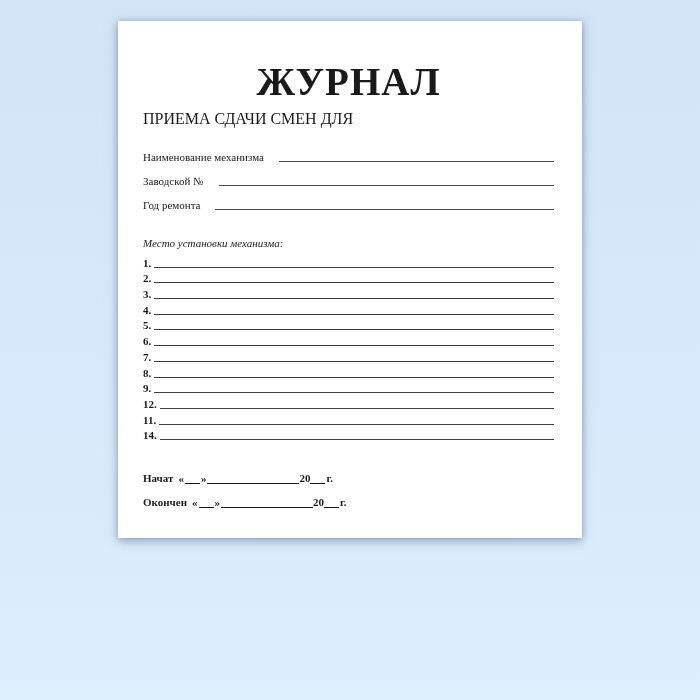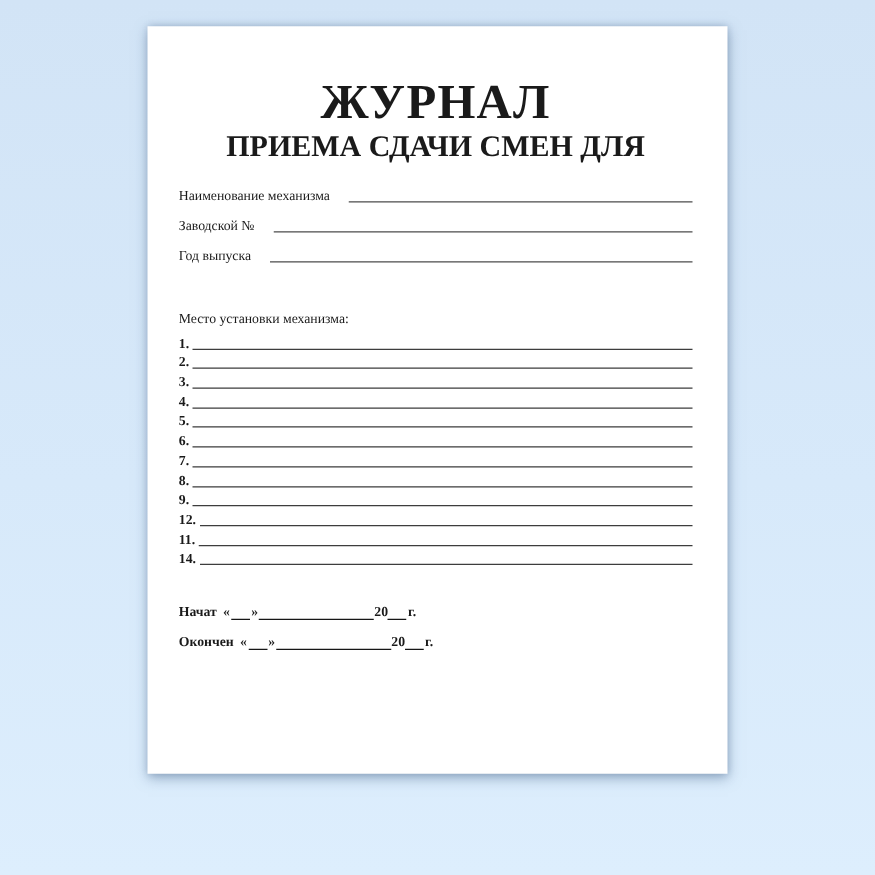--- a/index.html
+++ b/index.html
@@ -7,42 +7,42 @@
   body {
     font-family: "Liberation Serif", "DejaVu Serif", serif;
     background: linear-gradient(180deg, #d2e4f6 0%, #d7e9fa 55%, #ddeefd 100%);
     position: relative;
     overflow: hidden;
     color: #1a1a1a;
   }
   .page {
     position: absolute;
     left: 118px; top: 21px;
-    width: 464px; height: 598px;
+    width: 464px; height: 517px;
     background: #ffffff;
     box-shadow: 0 3px 10px rgba(88, 117, 152, 0.55), 0 0 5px rgba(88, 117, 152, 0.30);
   }
   .content {
     padding: 0 28px 0 25px;
     height: 100%;
   }
   
   .title-main {
     margin-top: 38px;
     text-align: center;
     font-size: 39px;
     line-height: 46px;
     font-weight: bold;
     letter-spacing: 1px;
   }
   .title-sub {
-    text-align: center;
-    font-size: 24px;
+    text-align: left;
+    font-size: 16px;
     line-height: 27px;
-    font-weight: bold;
+    font-weight: normal;
   }
   
   .fields { margin-top: 8px; }
   .field-row {
     display: flex;
     align-items: flex-end;
     height: 24px;
     gap: 10px;
   }
   .field-label {
@@ -52,23 +52,24 @@
   }
   .fill-line {
     flex: 1;
     margin-left: 5px;
     margin-bottom: 2px;
     border-bottom: 1.5px solid #4c4c4c;
     height: 4px;
   }
   
   .loc-label {
-    margin-top: 36px;
+    margin-top: 24px;
     font-size: 11px;
     line-height: 14px;
+    font-style: italic;
   }
   .loc-rows { margin-top: 3px; }
   .loc-row {
     display: flex;
     align-items: flex-end;
     height: 15.7px;
   }
   .loc-num {
     font-size: 11px;
     line-height: 12px;
@@ -117,21 +118,21 @@
     <div class="fields">
       <div class="field-row">
         <span class="field-label">Наименование механизма</span>
         <span class="fill-line"></span>
       </div>
       <div class="field-row">
         <span class="field-label">Заводской №</span>
         <span class="fill-line"></span>
       </div>
       <div class="field-row">
-        <span class="field-label">Год выпуска</span>
+        <span class="field-label">Год ремонта</span>
         <span class="fill-line"></span>
       </div>
     </div>
 
     <div class="loc-label">Место установки механизма:</div>
 
     <div class="loc-rows">
       <div class="loc-row">
         <span class="loc-num">1.</span>
         <span class="loc-line"></span>

